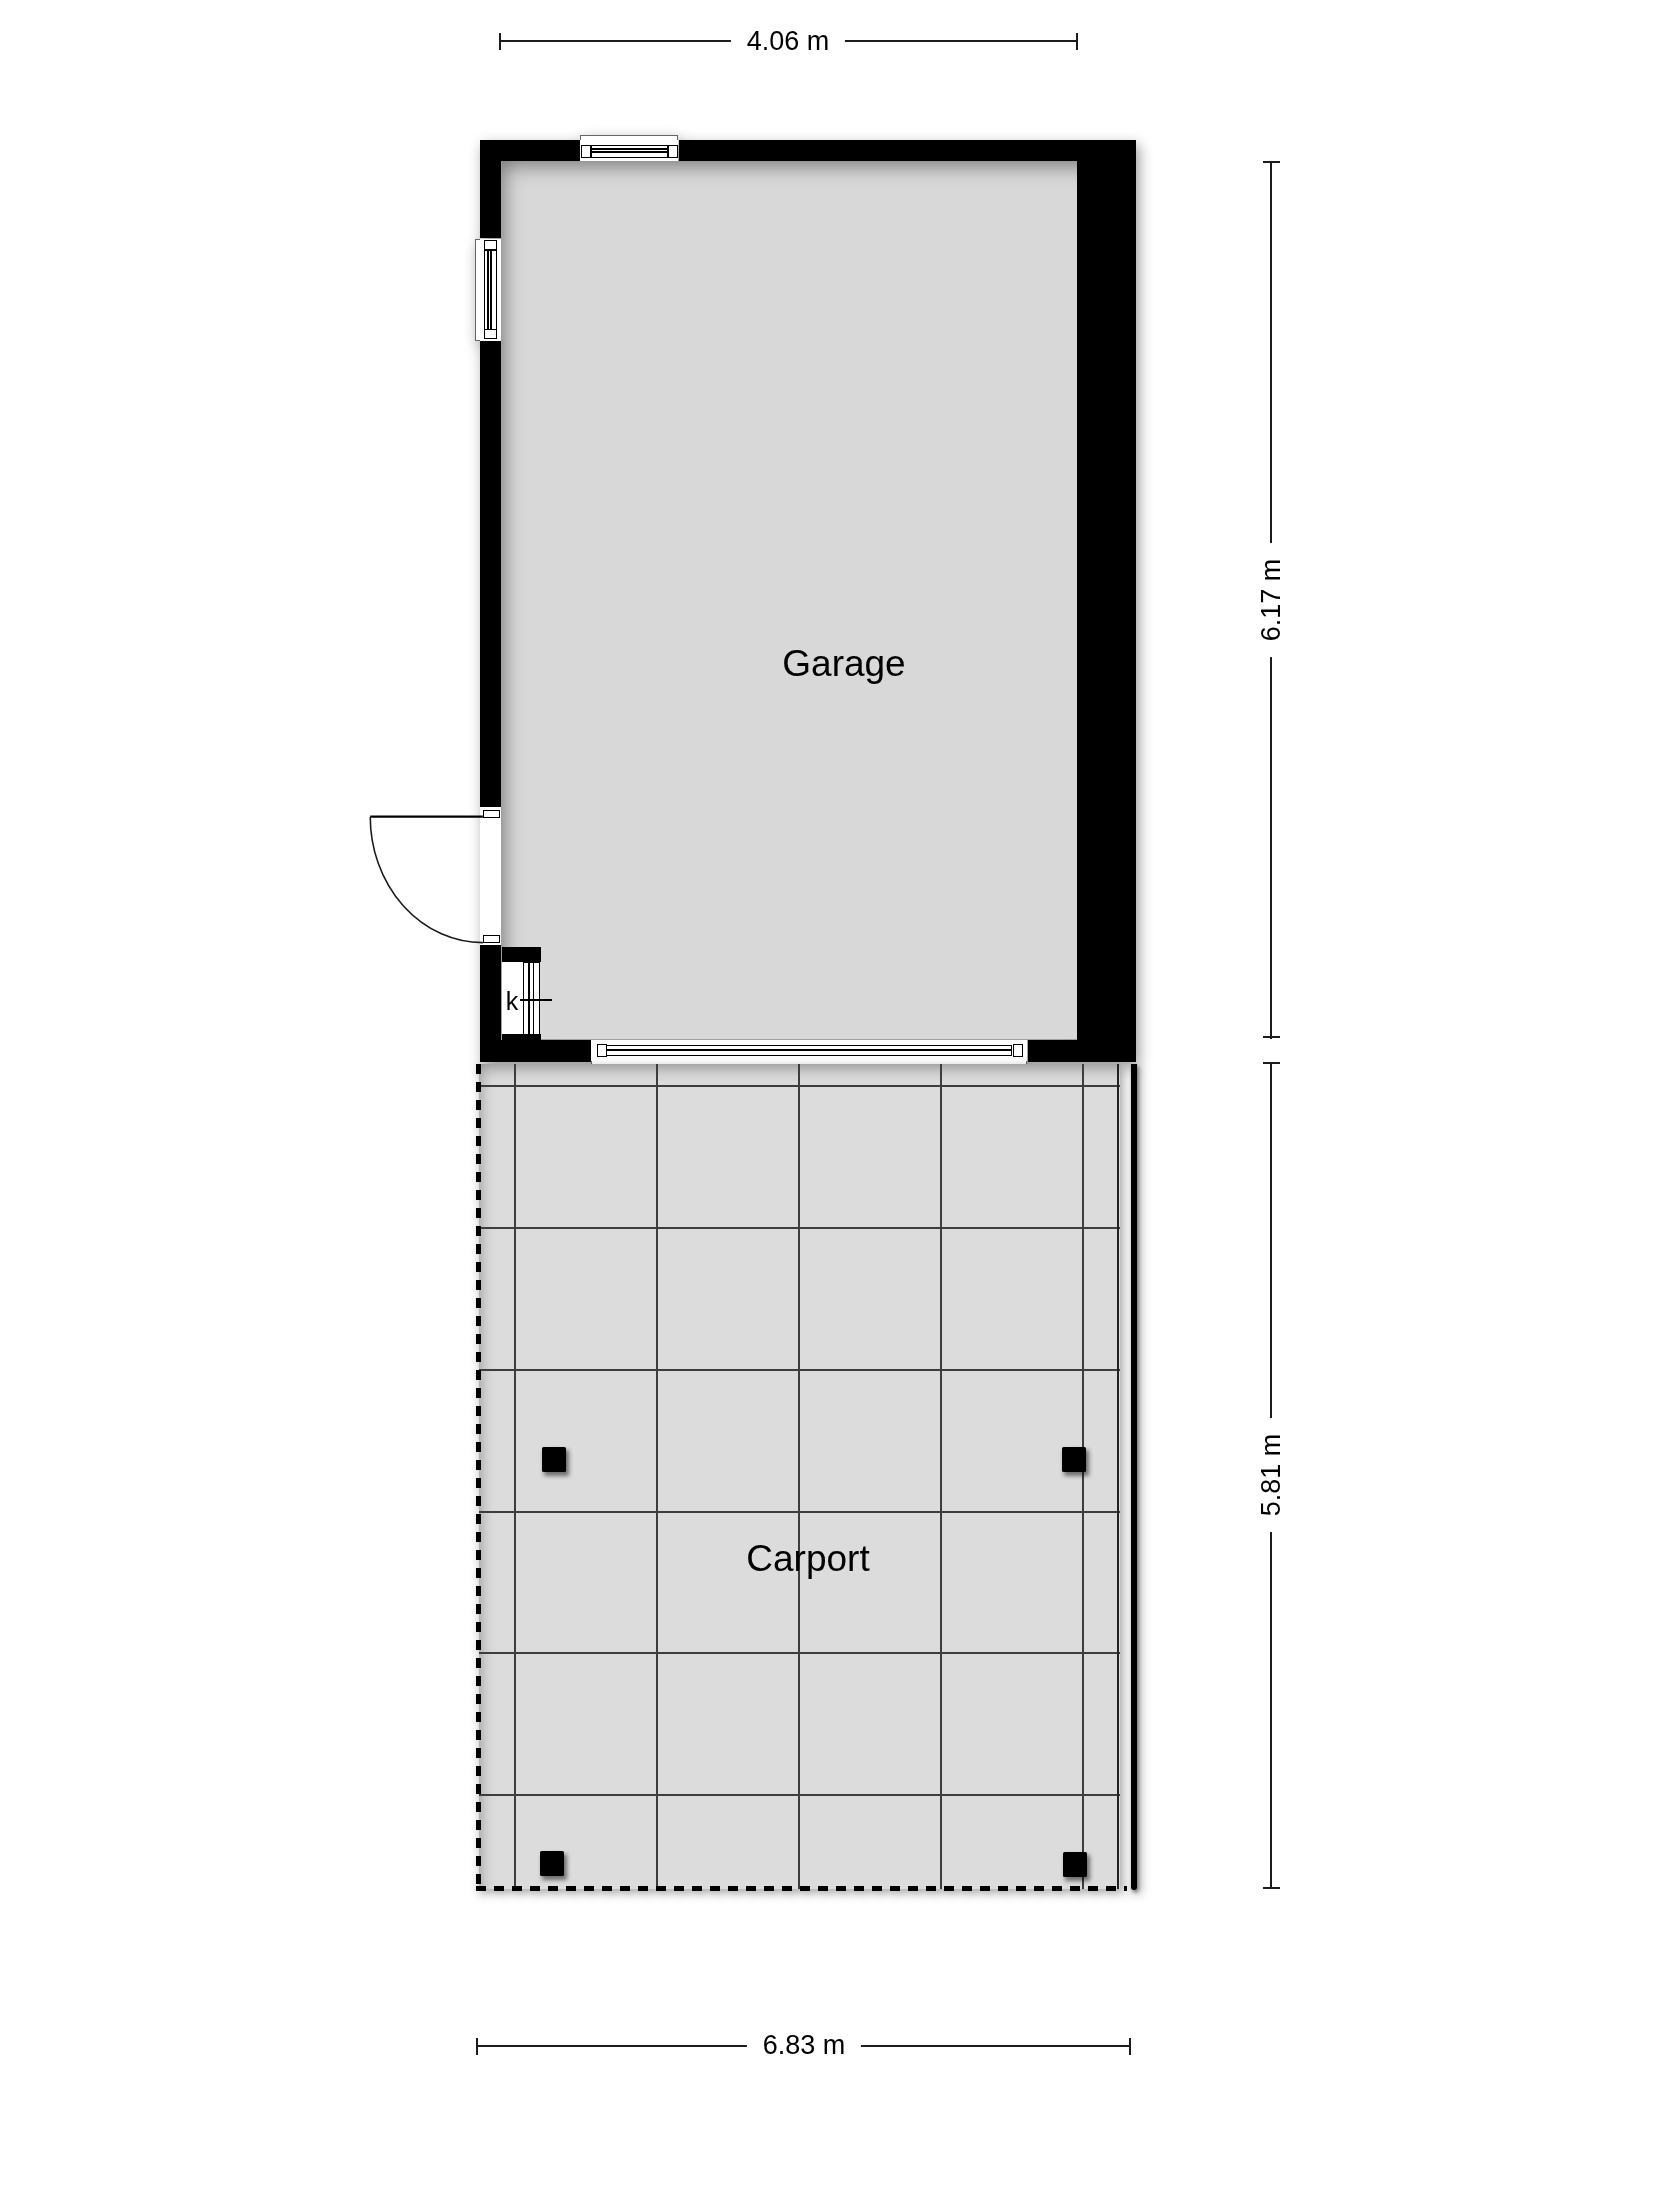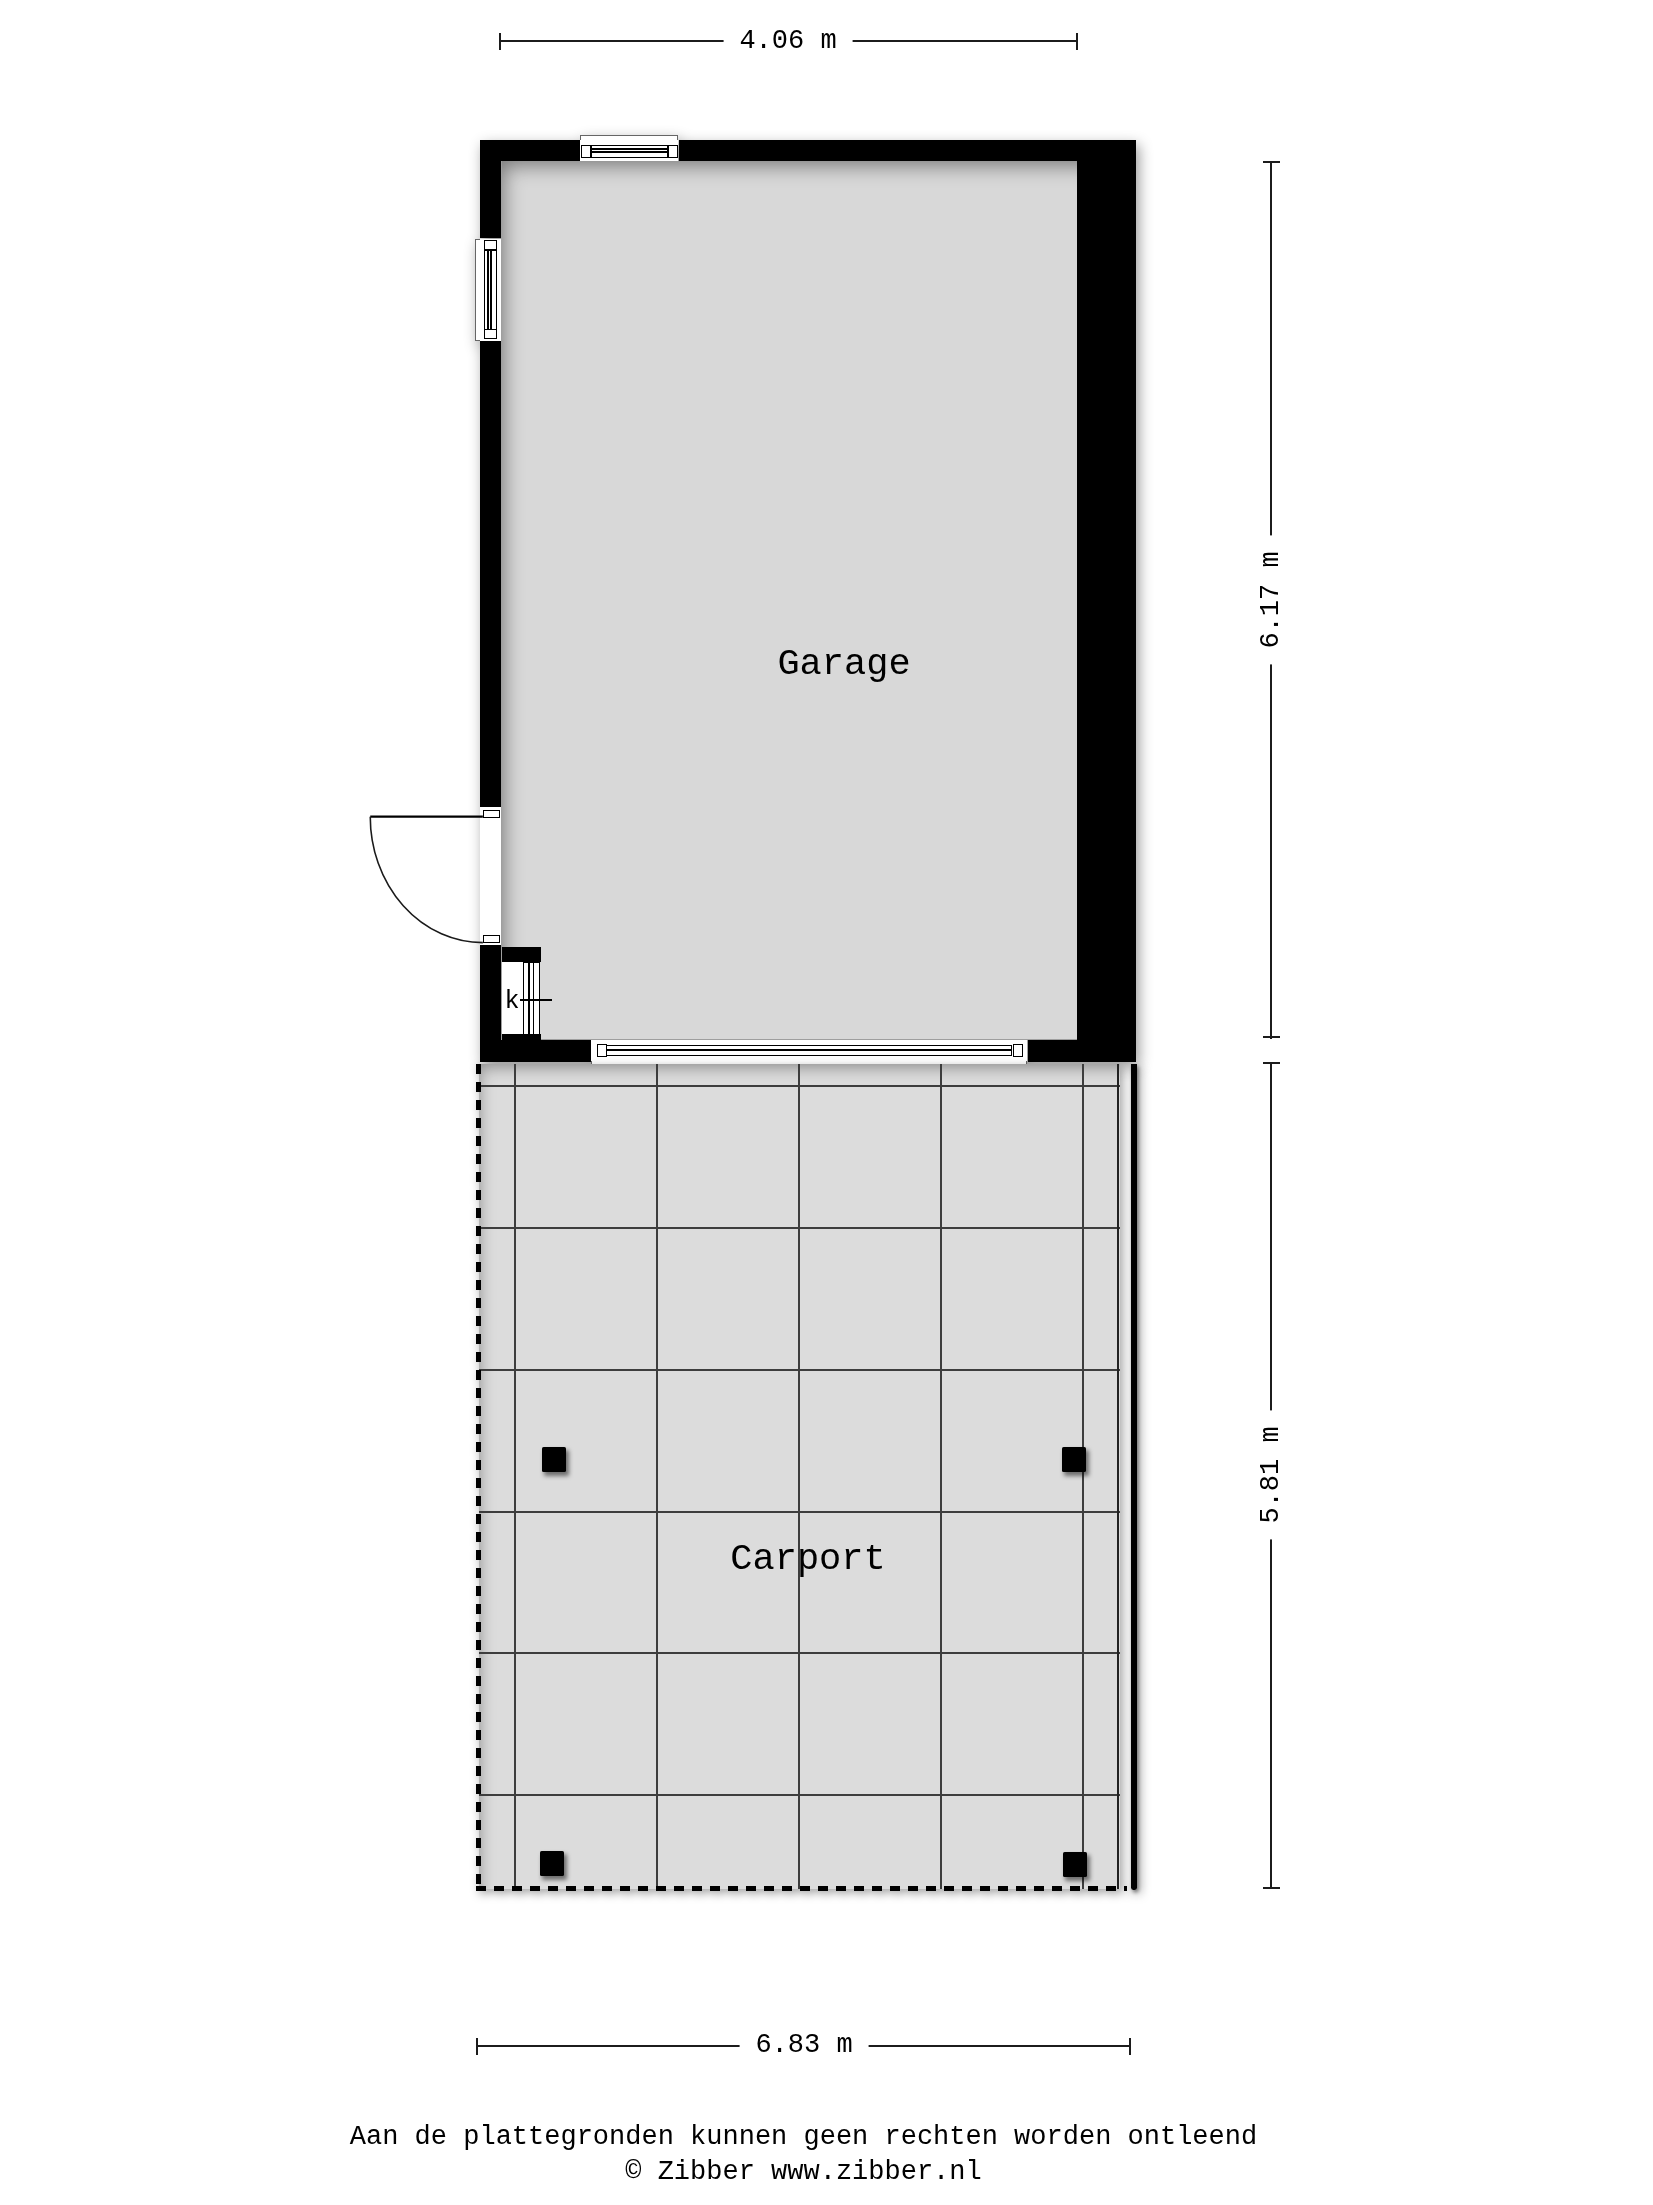--- a/index.html
+++ b/index.html
@@ -1,18 +1,18 @@
 <!DOCTYPE html>
 <html style="font-size:12.6px"><head>
 <meta charset="utf-8">
 <style>
   html,body { margin:0; padding:0; background:#ffffff; }
   #page {
     position:relative; width:1598px; height:2205px; background:#ffffff;
-    font-family:Liberation Mono, monospace; color:#000; overflow:hidden;
+    font-family:Liberation Sans, sans-serif; color:#000; overflow:hidden;
   }
 
   
   #building { position:absolute; inset:0; filter:drop-shadow(3.9px 5.5px 7px rgba(0,0,0,0.40)); }
   .wall { position:absolute; background:#000; }
   .floor-garage {
     position:absolute; left:502px; top:161px; width:575px; height:878px;
     background:#d8d8d8;
     box-shadow: inset 11px 14px 20.5px -9.5px rgba(0,0,0,0.45);
   }
@@ -164,19 +164,15 @@
     <div class="dim-cap-v" style="left:476px; top:2038px;"></div>
     <div class="dim-cap-v" style="left:1129px; top:2038px;"></div>
     <div class="dim-label" style="left:804px; top:2046px;">6.83 m</div>
   </div>
 
   <div class="room-label" style="left:844px; top:664px;">Garage</div>
   <div class="room-label" style="left:808px; top:1559px;">Carport</div>
   <div class="closet-label" style="left:512px; top:1001px;">k</div>
   <div class="leader" style="left:520px; top:999px; width:31.5px;"></div>
 
-  <div id="footer">
-    <div>Aan de plattegronden kunnen geen rechten worden ontleend</div>
-    <div>© Zibber www.zibber.nl</div>
-  </div>
 
 </div>
 
 
 </body></html>

